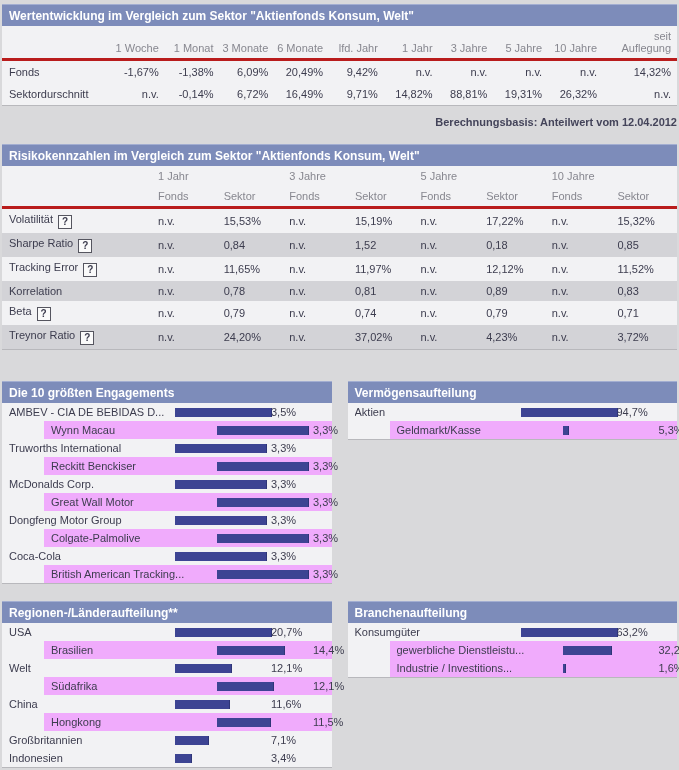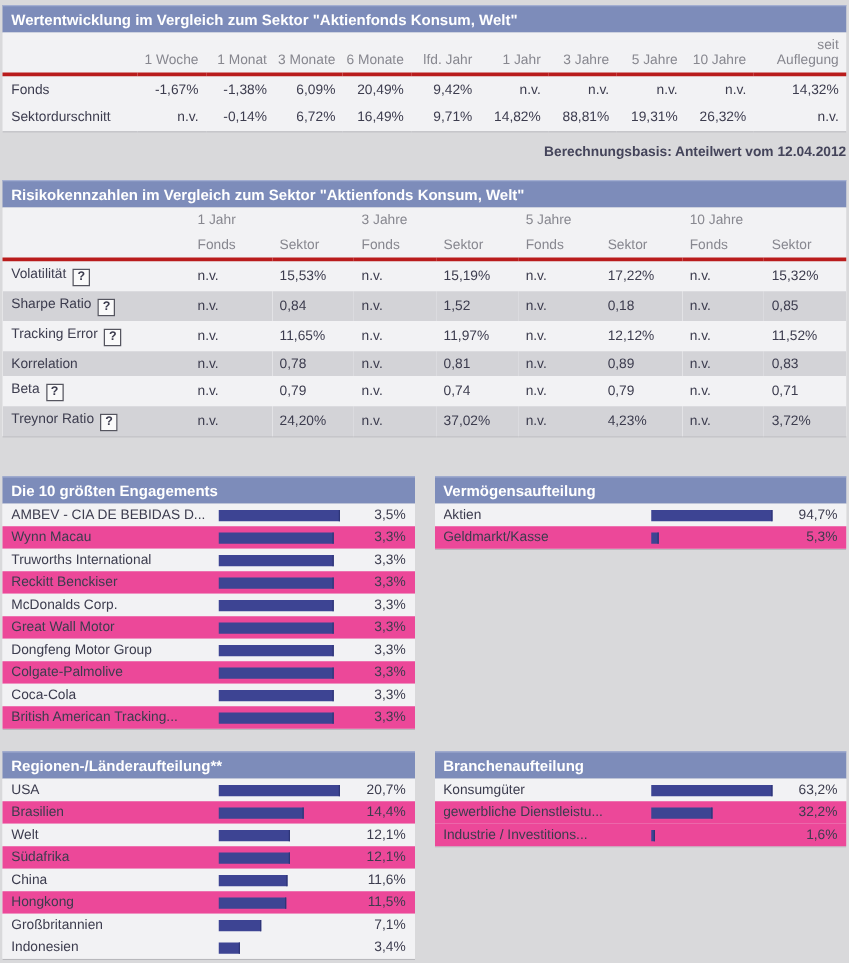--- a/index.html
+++ b/index.html
@@ -49,30 +49,30 @@
     color:#3c3c4e;font-size:10px;font-weight:bold;
     margin-left:5px;vertical-align:-2px;cursor:pointer;
   }
   .twocol{display:flex;gap:16px;align-items:flex-start;}
   .panel{flex:1 1 0;min-width:0;}
   .chart-body{background:#f2f2f4;border-bottom:1px solid #b8b8bc;}
   .chart-row{
     display:flex;align-items:center;height:18px;padding:0 7px 0 7px;
     background:#f2f2f4;
   }
-  .chart-row.alt{background:#ec4899;}
+  .chart-row.alt{background:#f0abfc;margin-left:42px;}
   .chart-label{
     flex:0 0 166px;white-space:nowrap;overflow:hidden;color:#3c3c4e;
   }
   .bar-track{flex:0 0 96px;height:9px;position:relative;}
   .bar{
     height:9px;background:#3d4493;border-right:1px solid #2e3577;
     min-width:2px;
   }
-  .chart-value{flex:1 1 auto;text-align:right;color:#3c3c4e;white-space:nowrap;}
+  .chart-value{flex:1 1 auto;text-align:left;color:#3c3c4e;white-space:nowrap;}
 </style>
 </head>
 <body>
 
 <div class="page">
 
   <div class="section">
     <div class="section-header">Wertentwicklung im Vergleich zum Sektor "Aktienfonds Konsum, Welt"</div>
     <table class="data-table" id="perf-table">
       <colgroup>

